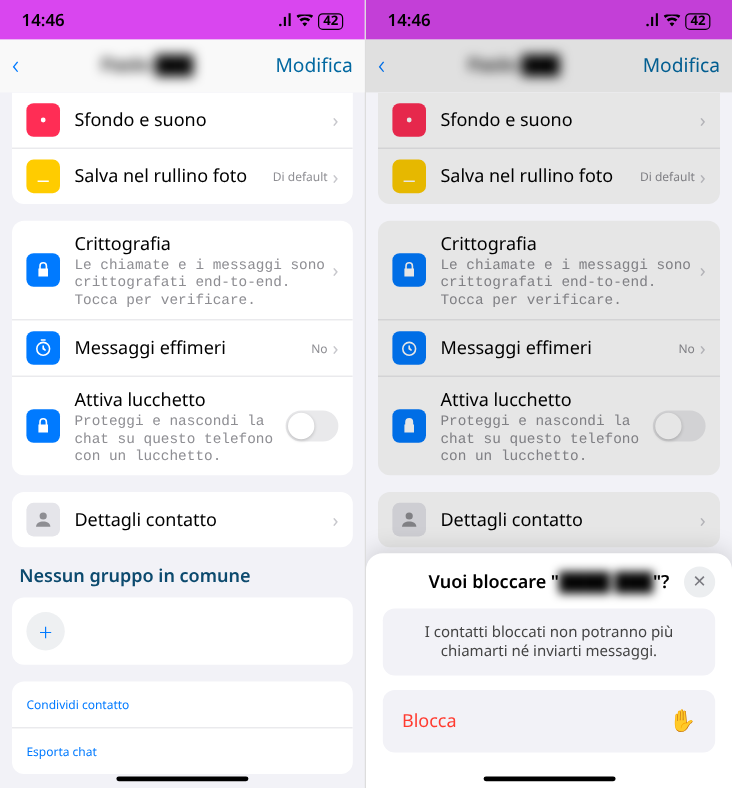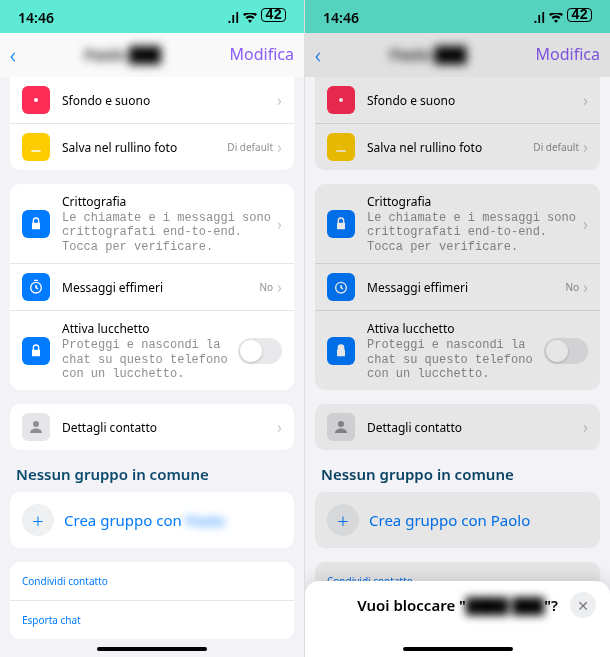--- a/index.html
+++ b/index.html
@@ -1,35 +1,35 @@
 <!DOCTYPE html>
 <html><head>
   <meta charset="utf-8">
   <style>
     * { box-sizing: border-box; margin: 0; padding: 0; }
     body { font-family: -apple-system, system-ui, sans-serif; background: #fff; }
     .screens { display: flex; width: 610px; height: 657px; }
     .screen { width: 305px; height: 657px; background: #f2f2f7; position: relative; overflow: hidden; }
     .screen:first-child { border-right: 1px solid #ddd; }
-    .status-bar { display: flex; justify-content: space-between; align-items: center; padding: 8px 18px 6px; font-size: 14px; font-weight: 600; background: #5eead4; }
-    .status-right { display: flex; align-items: flex-start; gap: 4px; }
-    .battery { display: inline-flex; align-items: center; font-size: 14px; font-weight: 700; border: 1.5px solid #000; border-radius: 4px; padding: 0 3px; height: 14px; font-family: Liberation Mono, monospace; }
+    .status-bar { display: flex; justify-content: space-between; align-items: center; padding: 8px 18px 6px; font-size: 14px; font-weight: 600; background: #d946ef; }
+    .status-right { display: flex; align-items: center; gap: 4px; }
+    .battery { display: inline-flex; align-items: center; font-size: 11px; font-weight: 700; border: 1.5px solid #000; border-radius: 4px; padding: 0 3px; height: 14px; }
     .nav-bar { display: flex; justify-content: space-between; align-items: center; padding: 6px 10px 8px; background: #f9f9f9; }
     .back-chevron { color: #007aff; font-size: 22px; font-weight: 300; }
     .nav-title { font-size: 15px; font-weight: 600; color: #000; filter: blur(5px); }
-    .nav-right { color: #8b5cf6; font-size: 16px; }
+    .nav-right { color: #0369a1; font-size: 16px; }
     .content { overflow-y: auto; height: calc(100% - 70px); }
     .section { background: #fff; border-radius: 10px; margin: 0 10px 14px; overflow: hidden; }
     .section.first { margin-top: 0; border-top-left-radius: 0; border-top-right-radius: 0; }
     .row { display: flex; align-items: center; padding: 9px 12px; border-bottom: 0.5px solid #e5e5e9; min-height: 42px; }
     .row:last-child { border-bottom: none; }
     .icon { width: 28px; height: 28px; border-radius: 6px; display: flex; align-items: center; justify-content: center; margin-right: 12px; flex-shrink: 0; }
     .icon svg { width: 16px; height: 16px; fill: #fff; }
     .row-text { flex: 1; min-width: 0; }
-    .row-label { font-size: 12px; color: #000; }
+    .row-label { font-size: 15px; color: #000; }
     .row-sub { font-size: 12px; color: #8e8e93; line-height: 1.2; margin-top: 1px; font-family: Liberation Mono, monospace; }
     .row-value { font-size: 10px; color: #8e8e93; margin-right: 4px; }
     .chevron { color: #c7c7cc; font-size: 16px; }
     .toggle { width: 44px; height: 26px; background: #e9e9eb; border-radius: 13px; position: relative; }
     .toggle::after { content: ''; position: absolute; width: 22px; height: 22px; background: #fff; border-radius: 11px; top: 2px; left: 2px; box-shadow: 0 1px 3px rgba(0,0,0,0.2); }
     .section-header { font-size: 15px; font-weight: 600; padding: 0 16px 8px; color: #0c4a6e; }
     .create-row { display: flex; align-items: center; padding: 12px; }
     .plus-circle { width: 32px; height: 32px; border-radius: 16px; background: #eef0f2; display: flex; align-items: center; justify-content: center; margin-right: 10px; color: #007aff; font-size: 20px; font-weight: 300; }
     .blue-link { color: #007aff; font-size: 15px; }
     .red-link { color: #ff3b30; font-size: 15px; }
@@ -150,21 +150,20 @@
               <div class="row-label">Dettagli contatto</div>
             </div>
         <span class="chevron">›</span>
       </div>
     </div>
 
     <div class="section-header">Nessun gruppo in comune</div>
     <div class="section">
       <div class="create-row">
         <div class="plus-circle">+</div>
-        <span class="blue-link"><span>Crea gruppo con </span><span class="blur">Paolo</span></span>
       </div>
     </div>
 
     <div class="section">
       <div class="link-row blue-link">Condividi contatto</div>
       <div class="link-row blue-link">Esporta chat</div>
 
     </div>
 
   </div>
@@ -286,17 +285,22 @@
   </div>
   </div>
 
   <div class="sheet">
     <div class="sheet-header">
       <div class="sheet-title">
         <span>Vuoi bloccare "</span><span class="blur">████ ███</span><span>"?</span>
       </div>
       <div class="sheet-close">✕</div>
     </div>
+    <div class="sheet-desc">I contatti bloccati non potranno più chiamarti né inviarti messaggi.</div>
+    <div class="sheet-action">
+      <span class="red-link">Blocca</span>
+      <span class="hand-icon">✋</span>
+    </div>
   </div>
   <div class="home-indicator"></div>
 </div>
 
 </div>
 
 </body></html>

